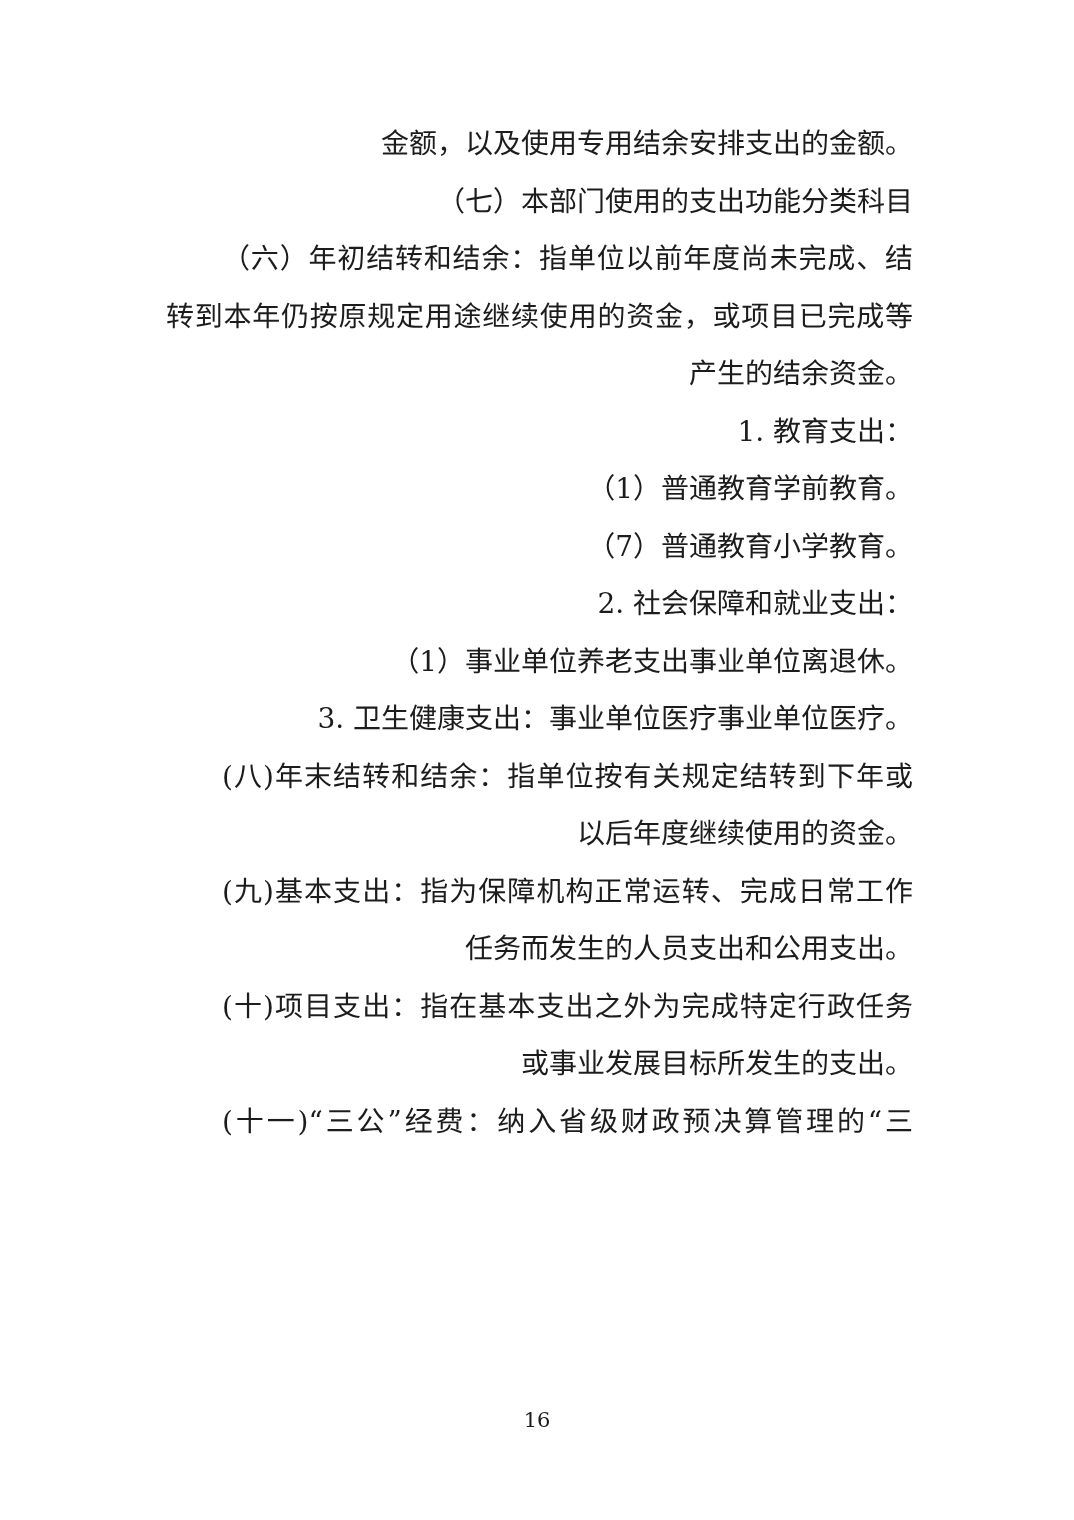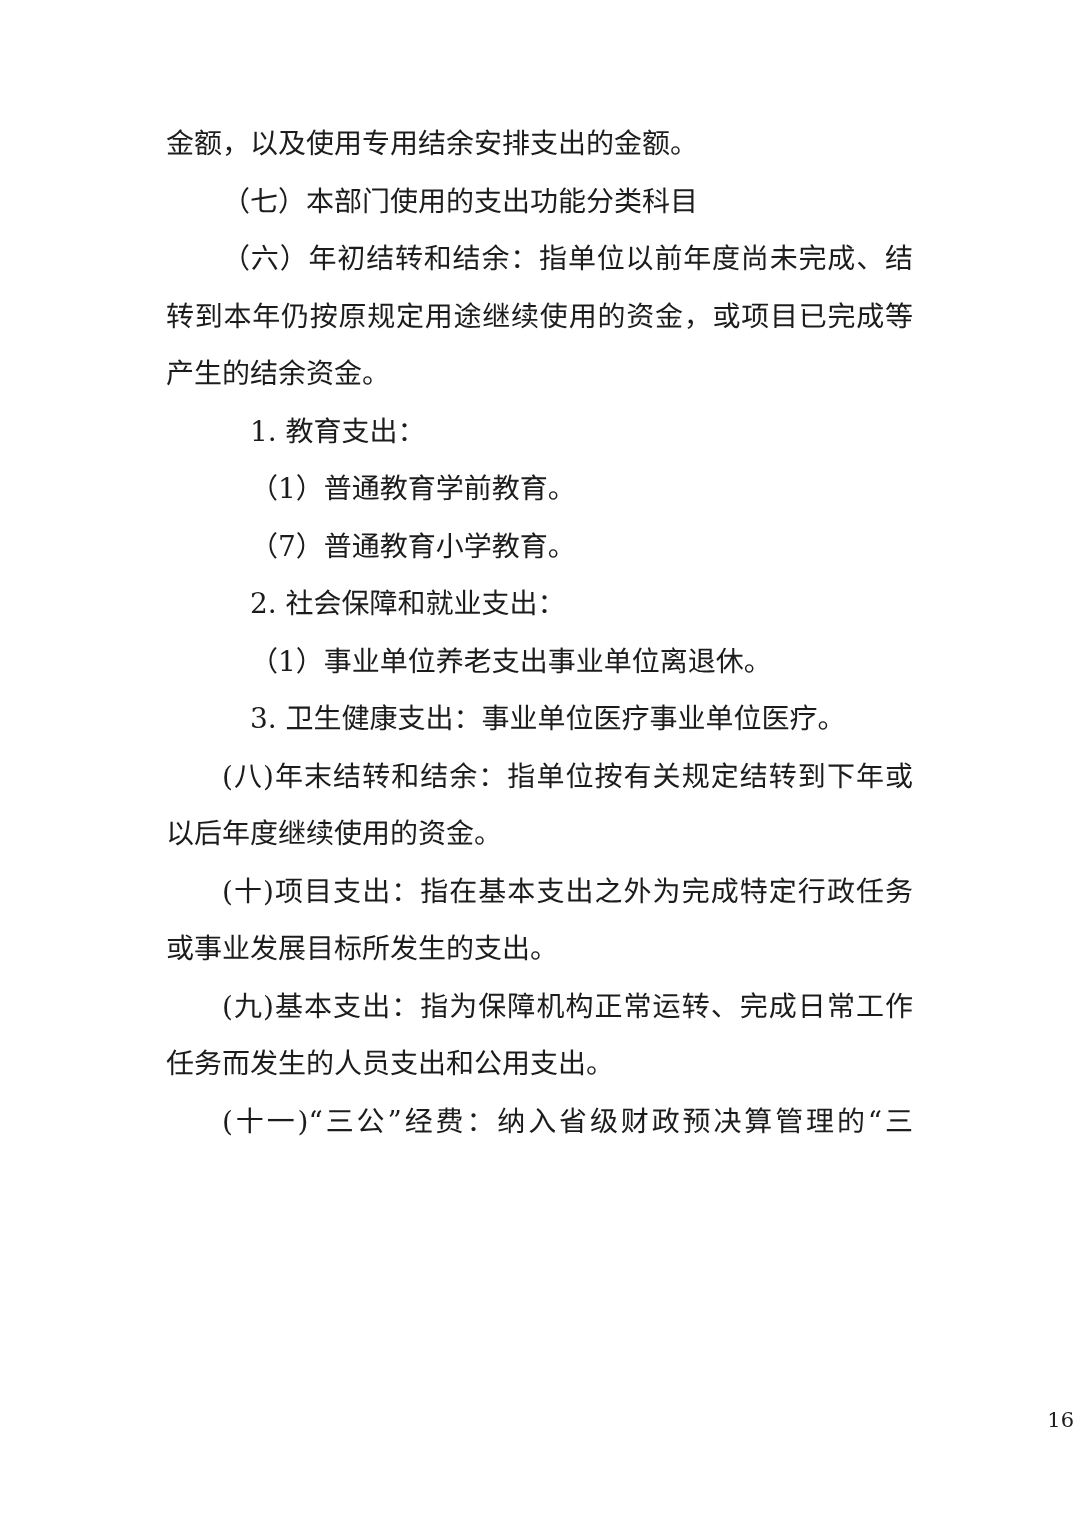--- a/index.html
+++ b/index.html
@@ -26,36 +26,36 @@
     font-size: 28px;
     font-weight: 400;
   }
   .paragraph {
     margin: 0;
   }
   .line {
     height: 57.5px;
     line-height: 57.5px;
     white-space: nowrap;
-    text-align: left;
+    text-align: right;
   }
   .line.justify {
     white-space: normal;
     text-align: justify;
     text-align-last: justify;
     text-justify: inter-character;
   }
   .line.indent-2 { padding-left: 2em; }
   .line.indent-3 { padding-left: 3em; }
   .page-number {
     position: absolute;
     top: 1406px;
     left: 0;
     width: 100%;
-    text-align: right;
+    text-align: center;
     font-size: 21px;
     line-height: 28px;
     color: #1c1c1c;
   }
 </style>
 </head>
 <body>
 
 <div class="page">
   <div class="doc-body">
@@ -86,25 +86,25 @@
         <div class="line indent-3">（1）事业单位养老支出事业单位离退休。</div>
       </div>
       <div class="paragraph">
         <div class="line indent-3">3. 卫生健康支出：事业单位医疗事业单位医疗。</div>
       </div>
       <div class="paragraph">
         <div class="line justify indent-2">(八)年末结转和结余：指单位按有关规定结转到下年或</div>
         <div class="line">以后年度继续使用的资金。</div>
       </div>
       <div class="paragraph">
+        <div class="line justify indent-2">(九)基本支出：指为保障机构正常运转、完成日常工作</div>
+        <div class="line">任务而发生的人员支出和公用支出。</div>
+      </div>
+      <div class="paragraph">
         <div class="line justify indent-2">(十)项目支出：指在基本支出之外为完成特定行政任务</div>
         <div class="line">或事业发展目标所发生的支出。</div>
-      </div>
-      <div class="paragraph">
-        <div class="line justify indent-2">(九)基本支出：指为保障机构正常运转、完成日常工作</div>
-        <div class="line">任务而发生的人员支出和公用支出。</div>
       </div>
       <div class="paragraph">
         <div class="line justify indent-2">(十一)“三公”经费：纳入省级财政预决算管理的“三</div>
       </div>
     </div>
   <div class="page-number">16</div>
 </div>
 
 </body></html>

